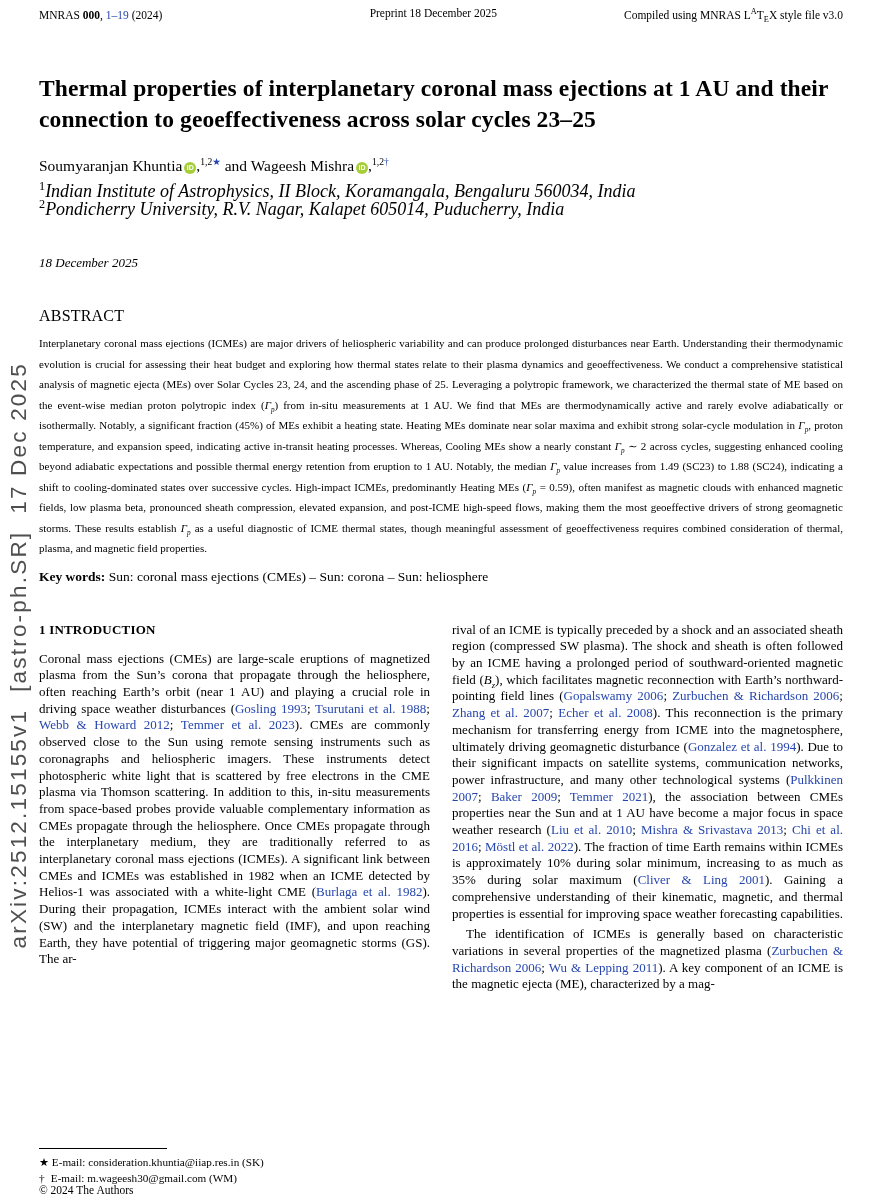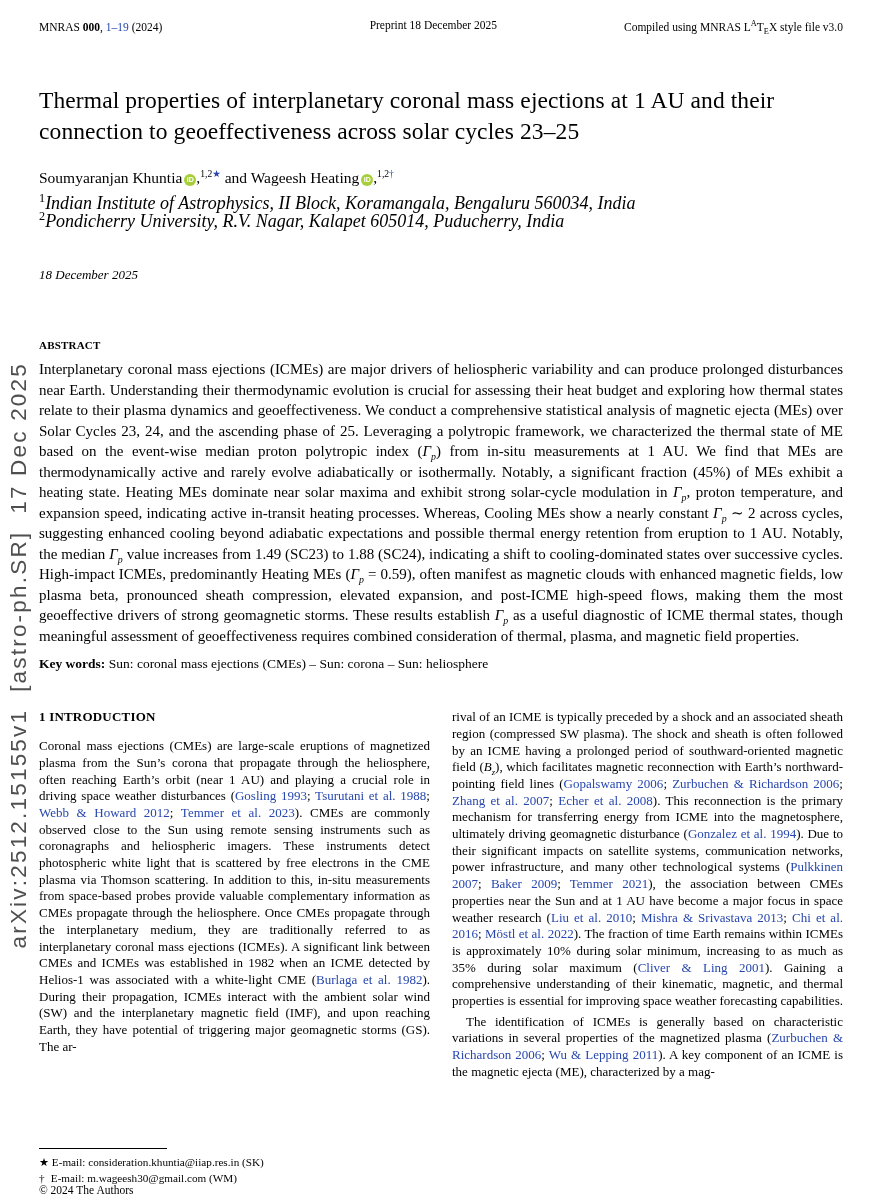--- a/index.html
+++ b/index.html
@@ -6,52 +6,52 @@
   html,body { background:#e8e8e8; }
   .page {
     position:relative;
     width:881px; height:1200px;
     margin:0 auto;
     background:#ffffff;
     font-family:"Liberation Serif", serif;
     color:#000;
     overflow:hidden;
   }
-  .content { position:absolute; left:39px; top:12px; width:804px; }
+  .content { position:absolute; left:39px; top:0; width:804px; }
 
   
   .topbar { display:flex; justify-content:space-between; align-items:baseline; padding-top:7px; font-size:11.5px; }
   .tb-left b { font-weight:700; }
   .tb-center { position:absolute; left:50%; transform:translateX(-56%); }
   .tb-right sup { font-size:72%; }
   .tb-right sub { font-size:72%; }
 
   .link { color:var(--link,#2646ad); }
   .cite { color:var(--link,#2646ad); }
   .it { font-style:italic; }
 
   
-  .title { margin-top:49px; font-size:23.5px; line-height:31px; font-weight:400; width:800px; letter-spacing:0.1px; }
+  .title { margin-top:49px; font-size:23.5px; line-height:31px; font-weight:700; width:800px; letter-spacing:0.1px; }
   .authors { margin-top:22px; font-size:15.5px; }
   .authors sup { font-size:62%; line-height:0; }
   .orcid {
     display:inline-block; width:12px; height:12px; border-radius:50%;
     background:var(--orcid,#a6ce39); color:#fff;
     font-family:"Liberation Sans", sans-serif; font-size:7px; font-weight:bold;
     text-align:center; line-height:12px; vertical-align:1px; margin:0 0 0 2px;
   }
   .affils { margin-top:7px; font-size:18px; line-height:18px; }
   .affils sup { font-size:68%; line-height:0; }
   .affil-text { font-style:italic; }
 
   .dateline { margin-top:37px; font-size:13px;font-style:italic; }
 
   
-  .abs-head { margin-top:56px; font-size:11px; font-weight:700; letter-spacing:0.2px; }
-  .abstract { margin-top:8px; font-size:15px; line-height:20.5px; text-align:justify; }
+  .abs-head { margin-top:36px; font-size:16px; font-weight:400; letter-spacing:0.2px; }
+  .abstract { margin-top:8px; font-size:11px; line-height:20.5px; text-align:justify; }
   .abstract sub, .body-par sub { font-size:66%; line-height:0; }
   .keywords { margin-top:10px; font-size:13.5px; }
   .keywords b { font-weight:700; }
 
   
   .columns { margin-top:37px; display:flex; gap:22px; }
   .col { width:391px; }
   .sec-head { font-size:13px; font-weight:700; margin-bottom:13px; letter-spacing:0.2px; }
   .body-par { font-size:13px; line-height:16.7px; text-align:justify; }
   .body-par.indent { text-indent:14px; margin-top:4px; }
@@ -84,21 +84,21 @@
   <div class="content">
 
     <div class="topbar">
       <div class="tb-left"><span>MNRAS </span><b>000</b><span>, </span><span class="link">1–19</span><span> (2024)</span></div>
       <div class="tb-center">Preprint 18 December  2025</div>
       <div class="tb-right"><span>Compiled using MNRAS L</span><sup>A</sup><span>T</span><sub>E</sub><span>X style file v3.0</span></div>
     </div>
 
     <h1 class="title">Thermal properties of interplanetary coronal mass ejections at 1 AU and their connection to geoeffectiveness across solar cycles 23–25</h1>
 
-    <div class="authors"><span>Soumyaranjan Khuntia</span><span class="orcid"><span>iD</span></span><span>,</span><sup><span>1,2</span><span class="link">★</span></sup><span> and </span><span>Wageesh Heating</span><span class="orcid"><span>iD</span></span><span>,</span><sup><span>1,2</span><span class="link">†</span></sup></div>
+    <div class="authors"><span>Soumyaranjan Khuntia</span><span class="orcid"><span>iD</span></span><span>,</span><sup><span>1,2</span><span class="link">★</span></sup><span> and </span><span>Wageesh Mishra</span><span class="orcid"><span>iD</span></span><span>,</span><sup><span>1,2</span><span class="link">†</span></sup></div>
 
     <div class="affils">
       <div><sup>1</sup><span class="affil-text">Indian Institute of Astrophysics, II Block, Koramangala, Bengaluru 560034, India</span></div>
       <div><sup>2</sup><span class="affil-text">Pondicherry University, R.V. Nagar, Kalapet 605014, Puducherry, India</span></div>
     </div>
 
     <div class="dateline">18 December  2025</div>
 
     <div class="abs-head">ABSTRACT</div>
     <p class="abstract"><span>Interplanetary coronal mass ejections (ICMEs) are major drivers of heliospheric variability and can produce prolonged disturbances near Earth. Understanding their thermodynamic evolution is crucial for assessing their heat budget and exploring how thermal states relate to their plasma dynamics and geoeffectiveness. We conduct a comprehensive statistical analysis of magnetic ejecta (MEs) over Solar Cycles 23, 24, and the ascending phase of 25. Leveraging a polytropic framework, we characterized the thermal state of ME based on the event-wise median proton polytropic index (</span><span class="it">Γ</span><sub class="it">p</sub><span>) from in-situ measurements at 1 AU. We find that MEs are thermodynamically active and rarely evolve adiabatically or isothermally. Notably, a significant fraction (45%) of MEs exhibit a heating state. Heating MEs dominate near solar maxima and exhibit strong solar-cycle modulation in </span><span class="it">Γ</span><sub class="it">p</sub><span>, proton temperature, and expansion speed, indicating active in-transit heating processes. Whereas, Cooling MEs show a nearly constant </span><span class="it">Γ</span><sub class="it">p</sub><span> ∼ 2 across cycles, suggesting enhanced cooling beyond adiabatic expectations and possible thermal energy retention from eruption to 1 AU. Notably, the median </span><span class="it">Γ</span><sub class="it">p</sub><span> value increases from 1.49 (SC23) to 1.88 (SC24), indicating a shift to cooling-dominated states over successive cycles. High-impact ICMEs, predominantly Heating MEs (</span><span class="it">Γ</span><sub class="it">p</sub><span> = 0.59), often manifest as magnetic clouds with enhanced magnetic fields, low plasma beta, pronounced sheath compression, elevated expansion, and post-ICME high-speed flows, making them the most geoeffective drivers of strong geomagnetic storms. These results establish </span><span class="it">Γ</span><sub class="it">p</sub><span> as a useful diagnostic of ICME thermal states, though meaningful assessment of geoeffectiveness requires combined consideration of thermal, plasma, and magnetic field properties.</span></p>

